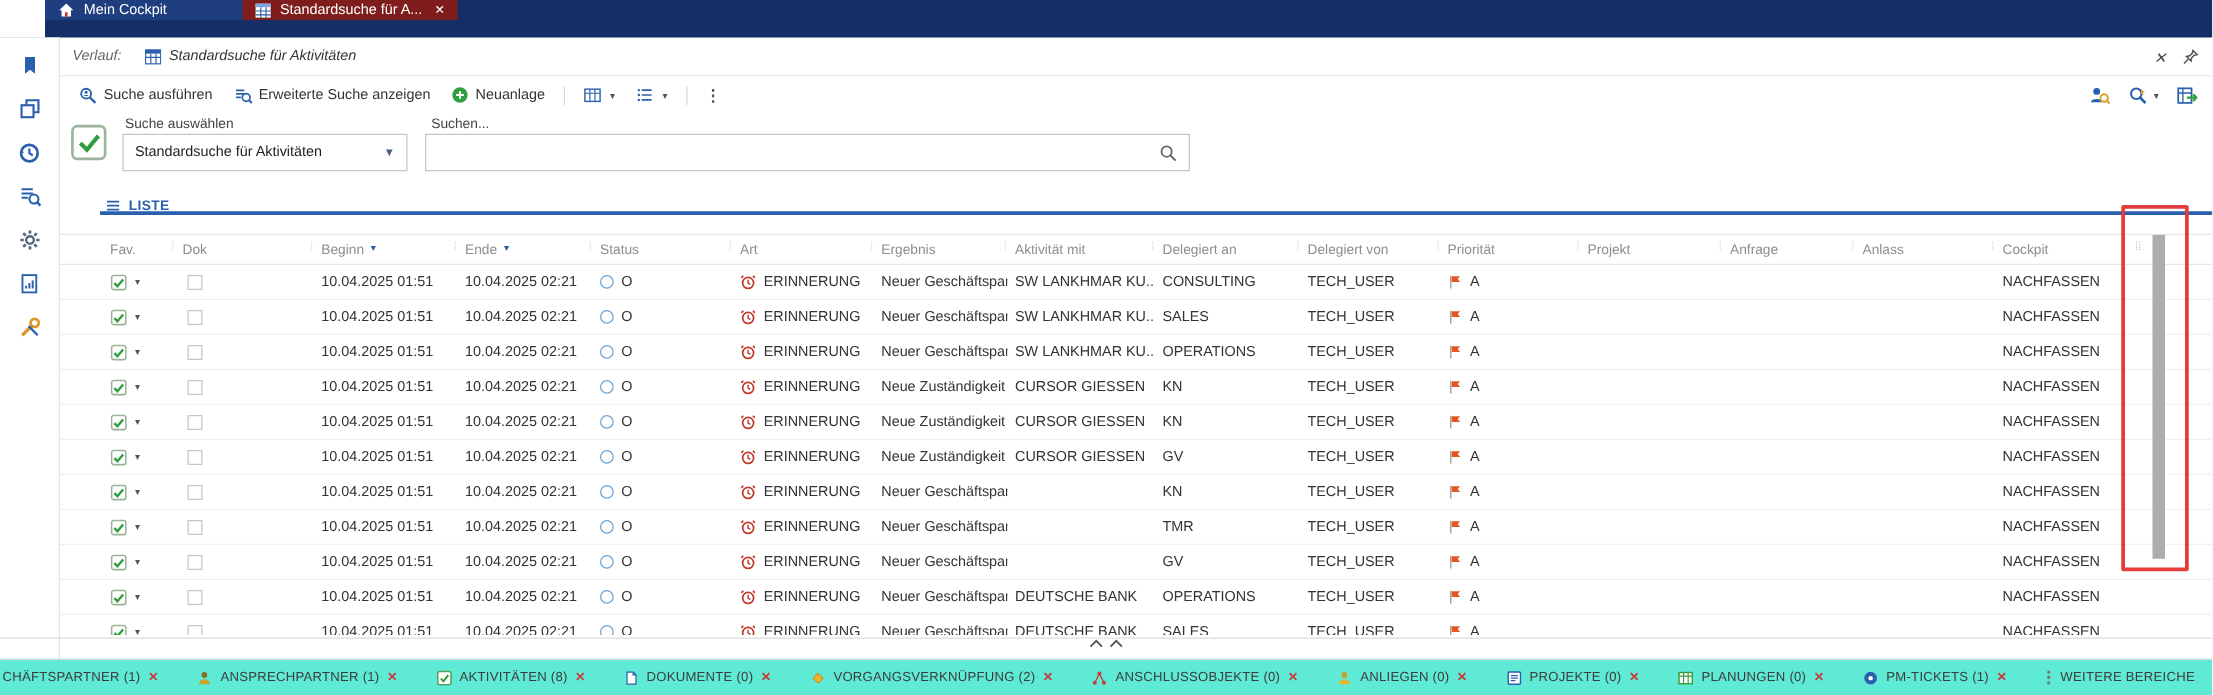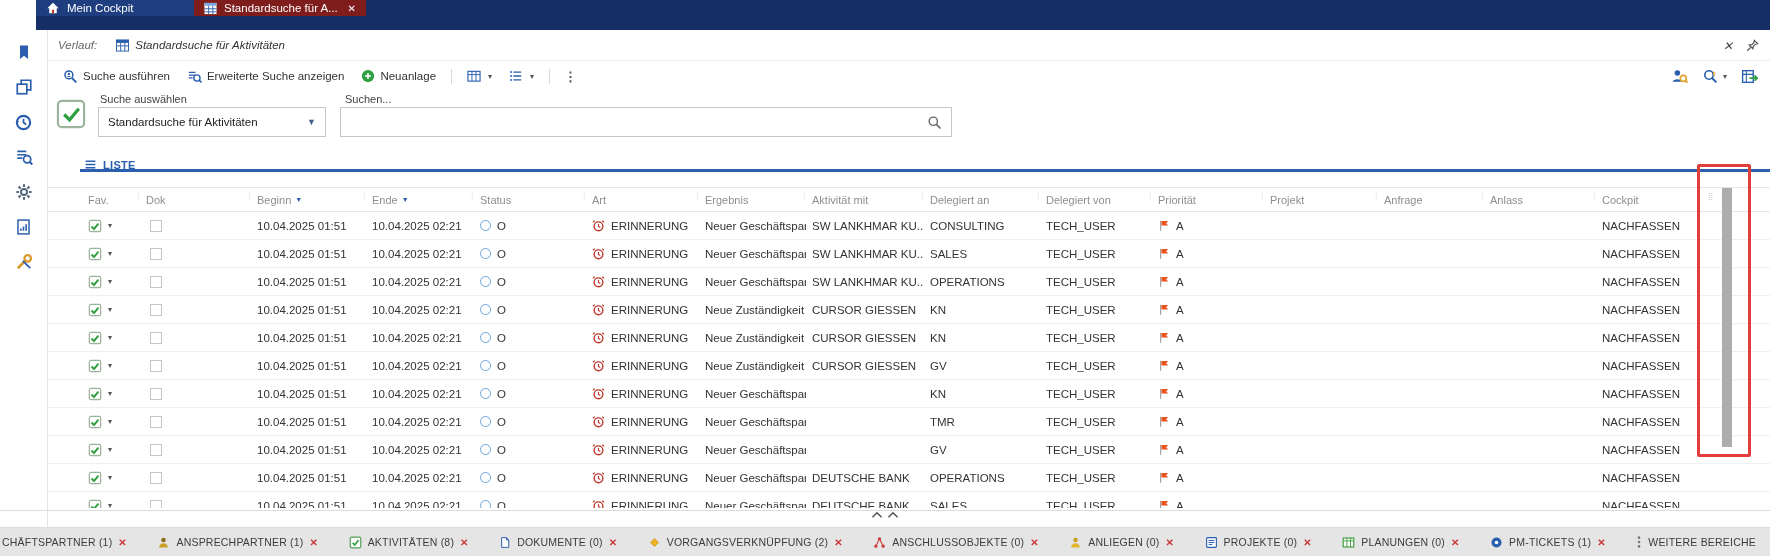--- a/index.html
+++ b/index.html
@@ -67,21 +67,21 @@
   .status-circle { width:11px; height:11px; border:1.5px solid #6aa5d8; border-radius:50%; display:inline-block; flex:none; }
 
   
   .scroll-grip { position:absolute; left:1660px; top:162px; color:#c0c0c0; font-size:9px; }
   .scroll-thumb { position:absolute; left:1674px; top:158px; width:10px; height:259px; background:#adadad; }
   .red-box { position:absolute; left:1649px; top:134px; width:54px; height:293px; border:3px solid #e23c3c; z-index:6; border-radius:2px; }
 
   
   .bottom-divider { position:absolute; left:0; top:510px; width:1770px; border-top:1px solid #dcdcdc; }
   .collapse-ctl { position:absolute; left:50%; transform:translateX(-50%); top:511px; display:flex; gap:5px; background:#fff; padding:0 8px; }
-  .bottom-bar { position:absolute; left:0; top:527px; width:1770px; height:29px; background:#e5e5e5; border-top:1px solid #dcdcdc; display:flex; align-items:center; justify-content:space-between; padding:0 14px 0 2px; z-index:5; }
+  .bottom-bar { position:absolute; left:0; top:527px; width:1770px; height:29px; background:#5eead4; border-top:1px solid #dcdcdc; display:flex; align-items:center; justify-content:space-between; padding:0 14px 0 2px; z-index:5; }
   .btab { display:flex; align-items:center; gap:6px; font-size:10.5px; color:#3c3c3c; white-space:nowrap; letter-spacing:.2px; }
   .btab-close { color:#cc3a3a; font-size:10px; font-weight:bold; }
   .btab-icon { display:flex; align-items:center; }
   svg { display:block; }
 </style>
 </head>
 <body>
 
 <div class="screen">
 

